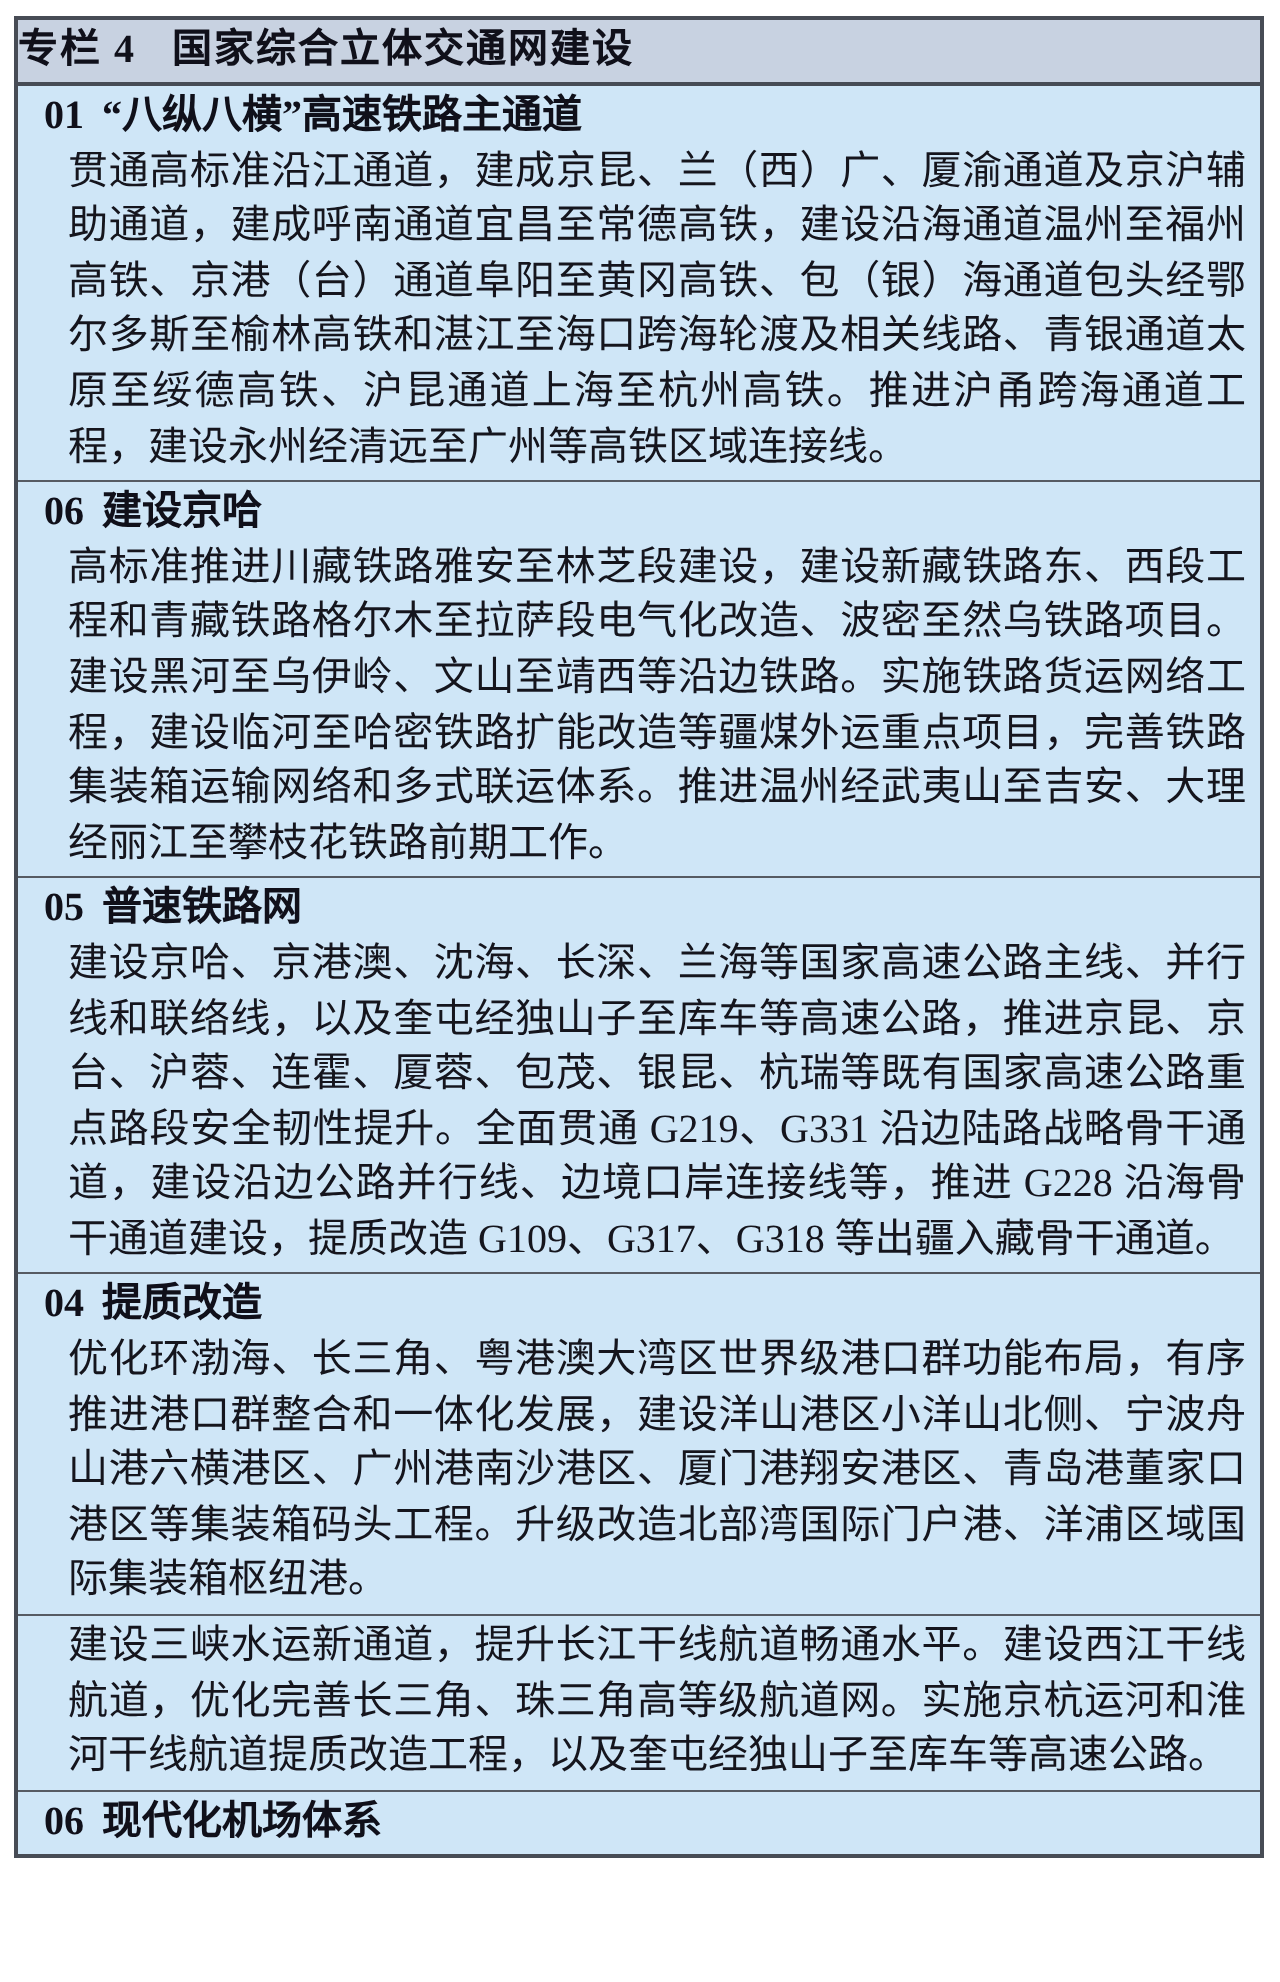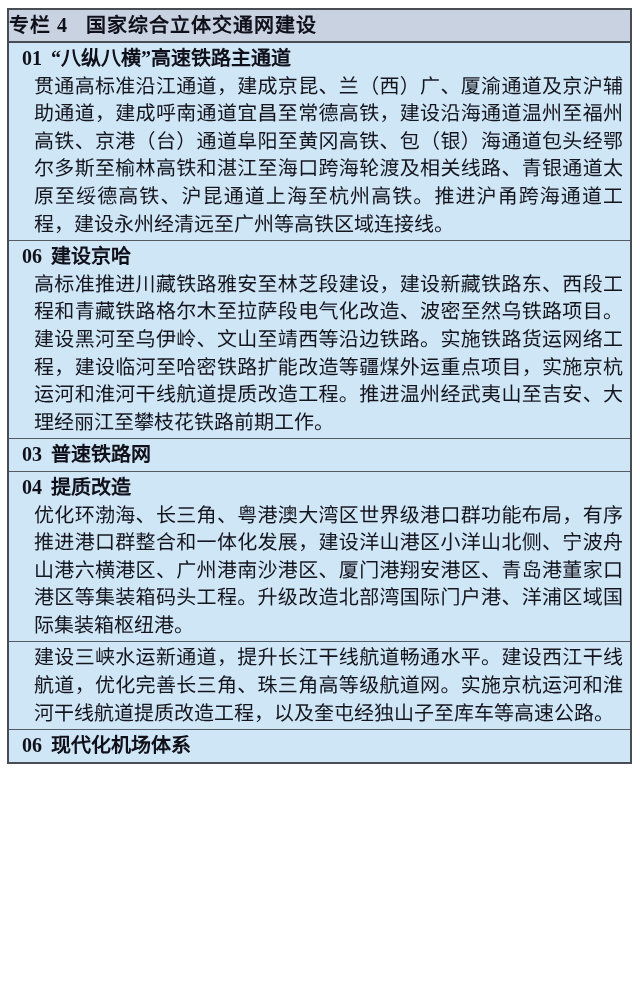--- a/index.html
+++ b/index.html
@@ -85,27 +85,28 @@
             <span class="sec-num">01</span>
             <span class="sec-title">“八纵八横”高速铁路主通道</span>
           </div>
           <p class="sec-body">贯通高标准沿江通道，建成京昆、兰（西）广、厦渝通道及京沪辅助通道，建成呼南通道宜昌至常德高铁，建设沿海通道温州至福州高铁、京港（台）通道阜阳至黄冈高铁、包（银）海通道包头经鄂尔多斯至榆林高铁和湛江至海口跨海轮渡及相关线路、青银通道太原至绥德高铁、沪昆通道上海至杭州高铁。推进沪甬跨海通道工程，建设永州经清远至广州等高铁区域连接线。</p>
         </div>
         <div class="section">
           <div class="sec-head">
             <span class="sec-num">06</span>
             <span class="sec-title">建设京哈</span>
           </div>
-          <p class="sec-body">高标准推进川藏铁路雅安至林芝段建设，建设新藏铁路东、西段工程和青藏铁路格尔木至拉萨段电气化改造、波密至然乌铁路项目。建设黑河至乌伊岭、文山至靖西等沿边铁路。实施铁路货运网络工程，建设临河至哈密铁路扩能改造等疆煤外运重点项目，实施京杭运河和淮河干线航道提质改造工程。推进温州经武夷山至吉安、大理经丽江至攀枝花铁路前期工作。</p>
+          <p class="sec-body">高标准推进川藏铁路雅安至林芝段建设，建设新藏铁路东、西段工程和青藏铁路格尔木至拉萨段电气化改造、波密至然乌铁路项目。建设黑河至乌伊岭、文山至靖西等沿边铁路。实施铁路货运网络工程，建设临河至哈密铁路扩能改造等疆煤外运重点项目，完善铁路集装箱运输网络和多式联运体系。推进温州经武夷山至吉安、大理经丽江至攀枝花铁路前期工作。</p>
         </div>
         <div class="section">
           <div class="sec-head">
-            <span class="sec-num">03</span>
+            <span class="sec-num">05</span>
             <span class="sec-title">普速铁路网</span>
           </div>
+          <p class="sec-body">建设京哈、京港澳、沈海、长深、兰海等国家高速公路主线、并行线和联络线，以及奎屯经独山子至库车等高速公路，推进京昆、京台、沪蓉、连霍、厦蓉、包茂、银昆、杭瑞等既有国家高速公路重点路段安全韧性提升。全面贯通 G219、G331 沿边陆路战略骨干通道，建设沿边公路并行线、边境口岸连接线等，推进 G228 沿海骨干通道建设，提质改造 G109、G317、G318 等出疆入藏骨干通道。</p>
         </div>
         <div class="section">
           <div class="sec-head">
             <span class="sec-num">04</span>
             <span class="sec-title">提质改造</span>
           </div>
           <p class="sec-body">优化环渤海、长三角、粤港澳大湾区世界级港口群功能布局，有序推进港口群整合和一体化发展，建设洋山港区小洋山北侧、宁波舟山港六横港区、广州港南沙港区、厦门港翔安港区、青岛港董家口港区等集装箱码头工程。升级改造北部湾国际门户港、洋浦区域国际集装箱枢纽港。</p>
         </div>
         <div class="section">
           <p class="sec-body">建设三峡水运新通道，提升长江干线航道畅通水平。建设西江干线航道，优化完善长三角、珠三角高等级航道网。实施京杭运河和淮河干线航道提质改造工程，以及奎屯经独山子至库车等高速公路。</p>

